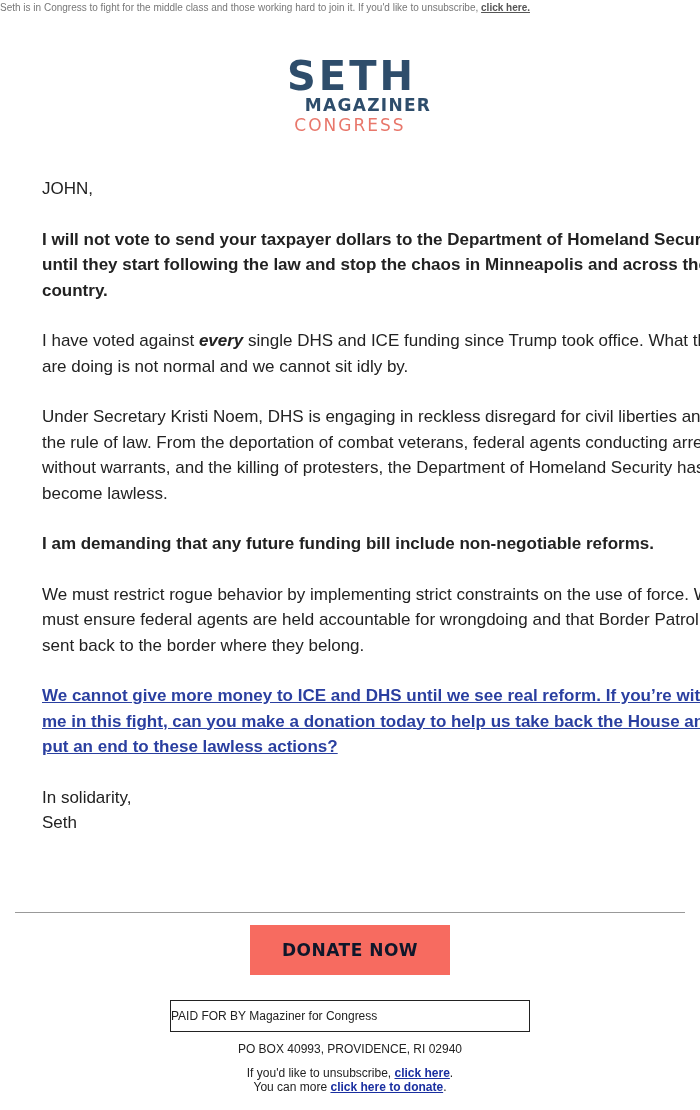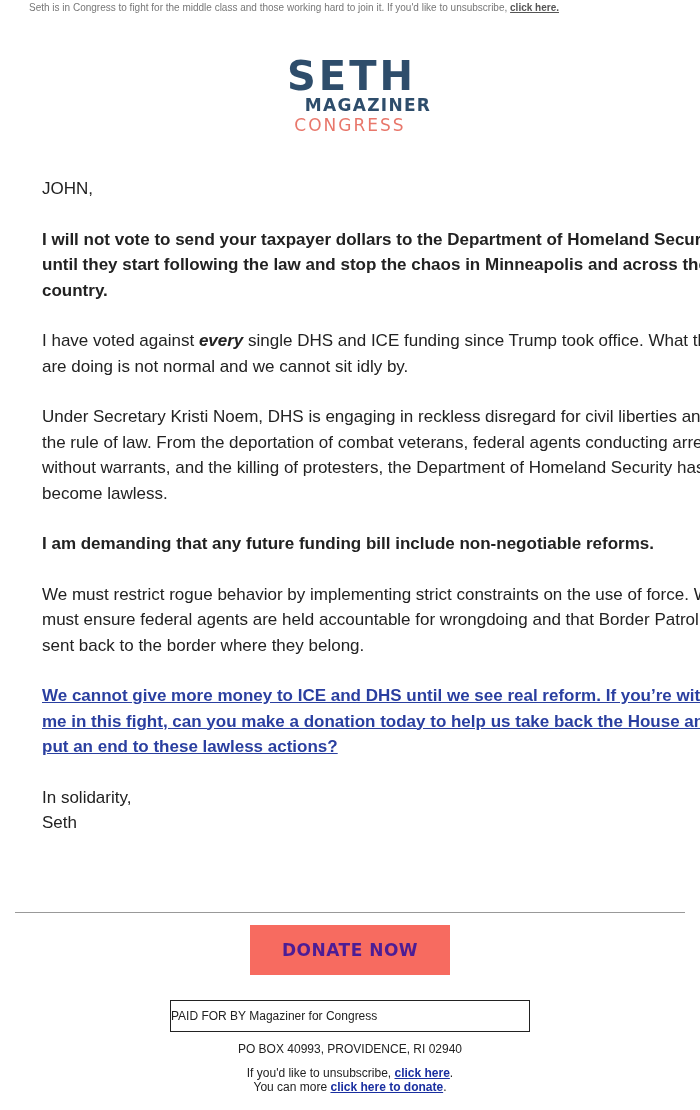--- a/index.html
+++ b/index.html
@@ -13,21 +13,21 @@
     position: relative;
     overflow: hidden;
     font-family: "Liberation Sans", sans-serif;
     color: #222222;
   }
   .preheader {
     position: absolute;
     top: 0;
     left: 0;
     width: 588px;
-    text-align: center;
+    text-align: left;
     font-size: 10px;
     line-height: 14px;
     color: #777777;
     padding-top: 1px;
   }
   .preheader a {
     color: #555555;
     font-weight: bold;
     text-decoration: underline;
   }
@@ -101,21 +101,21 @@
     height: 0;
     border-top: 1px solid #999999;
   }
   .donate-btn {
     position: absolute;
     top: 925px;
     left: 250px;
     width: 200px;
     height: 50px;
     background: #f76b60;
-    color: #4c1d95;
+    color: #0f172a;
     font-family: "DejaVu Sans", sans-serif;
     font-weight: bold;
     font-size: 17px;
     letter-spacing: 0.5px;
     text-align: center;
     line-height: 50px;
     text-decoration: none;
     display: block;
   }
   .paid-box {

